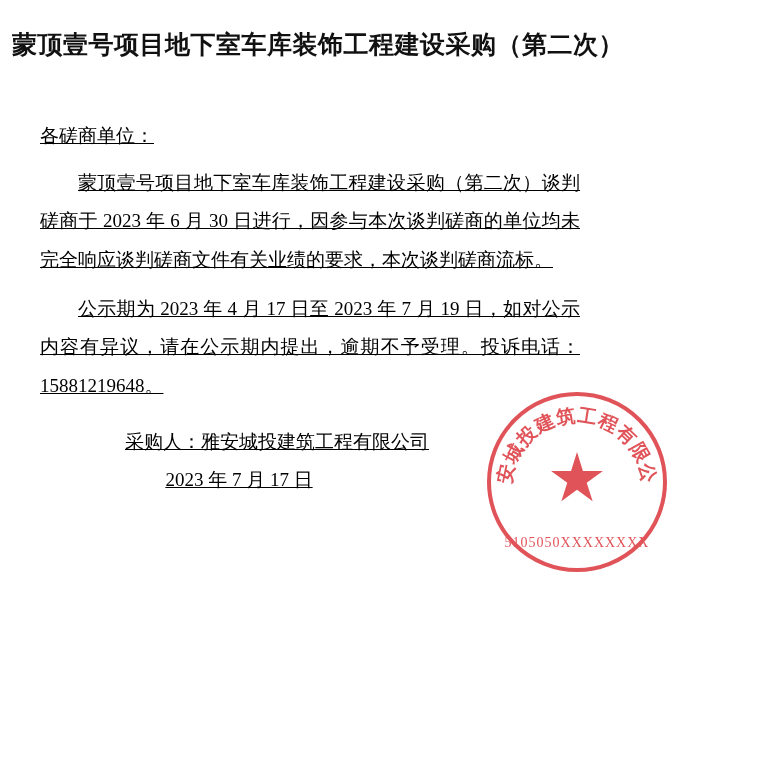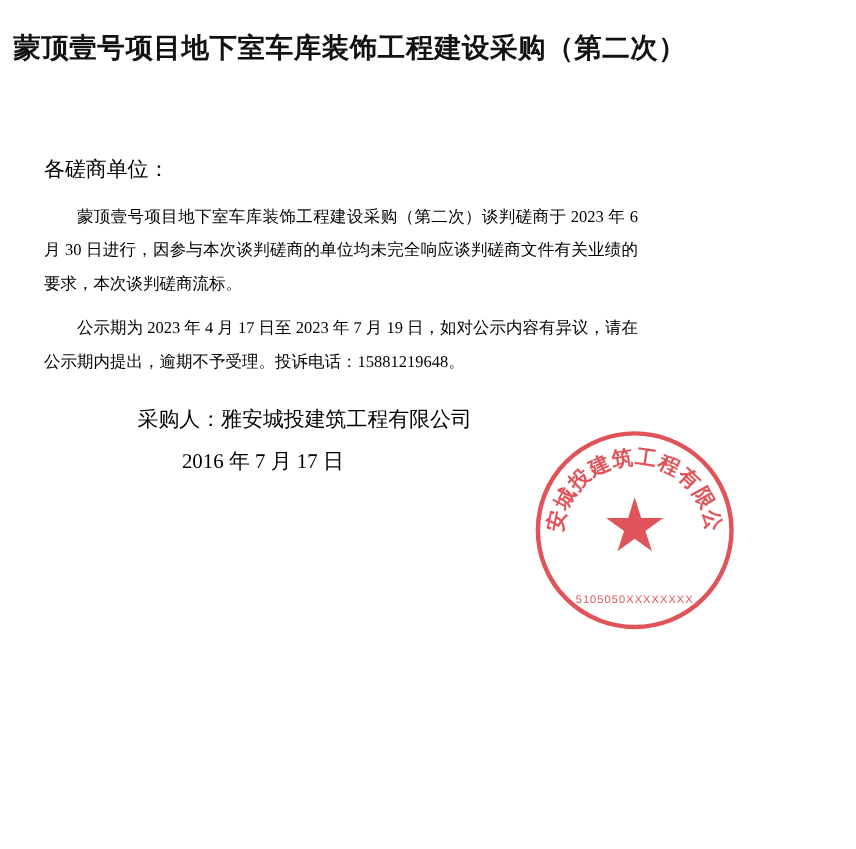--- a/index.html
+++ b/index.html
@@ -26,30 +26,31 @@
     text-align: center;
   }
   .title-line {
     font-size: 25px;
     font-weight: bold;
     letter-spacing: 0.5px;
     line-height: 1.55;
     color: #111;
   }
   .body-block {
-    margin-top: 72px;
+    margin-top: 53px;
     padding: 0 56px 0 40px;
+    text-decoration: underline;
   }
   .salutation {
     font-size: 19px;
     line-height: 1.9;
     margin-bottom: 10px;
   }
   .para {
-    font-size: 15px;
+    font-size: 19px;
     line-height: 2.03;
     text-align: justify;
     text-justify: inter-ideograph;
     text-indent: 2em;
     margin: 0 0 10px 0;
   }
   .signature-block {
     margin-top: 18px;
     padding-right: 56px;
     text-align: center;
@@ -109,42 +110,42 @@
     font-weight: bold;
     letter-spacing: 1px;
   }
   .seal-bottom-text {
     position: absolute;
     left: 0;
     bottom: 17px;
     width: 100%;
     text-align: center;
     color: #d8232a;
-    font-size: 10px;
-    font-family: Liberation Sans, sans-serif;
+    font-size: 14px;
+    font-family: Liberation Serif, serif;
     letter-spacing: 1px;
   }
 </style>
 </head>
 <body>
 
 <div class="page">
 
   <div class="title-block">
     <div class="title-line">蒙顶壹号项目地下室车库装饰工程建设采购（第二次）</div>
   </div>
 
   <div class="body-block">
     <div class="salutation">各磋商单位：</div>
     <p class="para">蒙顶壹号项目地下室车库装饰工程建设采购（第二次）谈判磋商于 2023 年 6 月 30 日进行，因参与本次谈判磋商的单位均未完全响应谈判磋商文件有关业绩的要求，本次谈判磋商流标。</p>
     <p class="para">公示期为 2023 年 4 月 17 日至 2023 年 7 月 19 日，如对公示内容有异议，请在公示期内提出，逾期不予受理。投诉电话：15881219648。</p>
 
     <div class="signature-block">
       <span class="sig-line">采购人：雅安城投建筑工程有限公司</span>
-      <span class="sig-date">2016 年 7 月 17 日</span>
+      <span class="sig-date">2023 年 7 月 17 日</span>
     </div>
   </div>
 
   <div class="seal">
     <div class="seal-inner"></div>
     <svg class="seal-arc-text" viewBox="0 0 172 172">
       <defs>
         <path id="arcpath" d="M 20,92 A 66,66 0 0 1 152,92"></path>
       </defs>
       <text>

